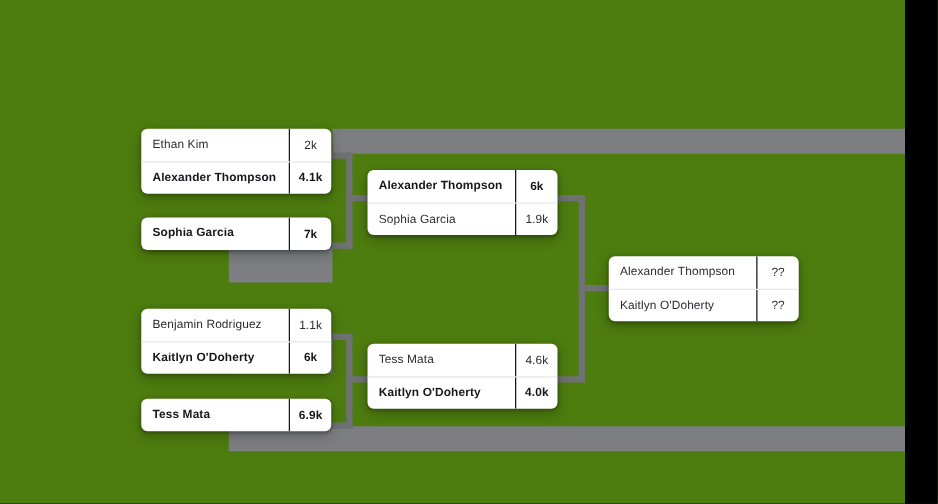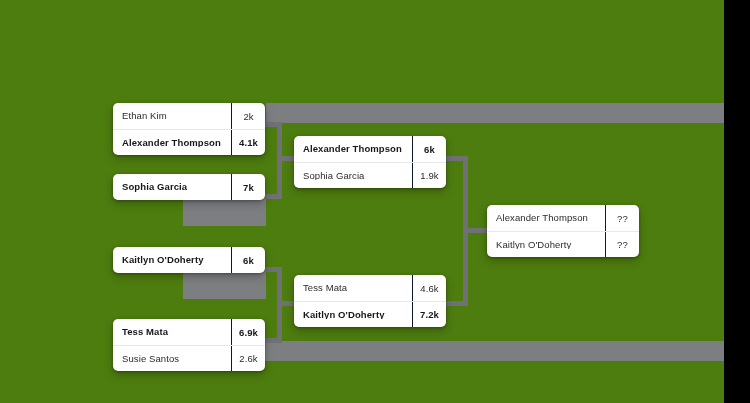--- a/index.html
+++ b/index.html
@@ -114,34 +114,34 @@
   </div>
 
   <div class="match" style="left:113px; top:174px;">
     <div class="row winner">
       <div class="name">Sophia Garcia</div>
       <div class="score">7k</div>
     </div>
   </div>
 
   <div class="match" style="left:113px; top:247px;">
+    <div class="row">
+      <div class="name">Benjamin Rodriguez</div>
+      <div class="score">1.1k</div>
+    </div>
     <div class="row winner">
       <div class="name">Kaitlyn O'Doherty</div>
       <div class="score">6k</div>
     </div>
   </div>
 
   <div class="match" style="left:113px; top:319px;">
     <div class="row winner">
       <div class="name">Tess Mata</div>
       <div class="score">6.9k</div>
-    </div>
-    <div class="row">
-      <div class="name">Susie Santos</div>
-      <div class="score">2.6k</div>
     </div>
   </div>
 
   <div class="match" style="left:294px; top:136px;">
     <div class="row winner">
       <div class="name">Alexander Thompson</div>
       <div class="score">6k</div>
     </div>
     <div class="row">
       <div class="name">Sophia Garcia</div>
@@ -149,21 +149,21 @@
     </div>
   </div>
 
   <div class="match" style="left:294px; top:275px;">
     <div class="row">
       <div class="name">Tess Mata</div>
       <div class="score">4.6k</div>
     </div>
     <div class="row winner">
       <div class="name">Kaitlyn O'Doherty</div>
-      <div class="score">7.2k</div>
+      <div class="score">4.0k</div>
     </div>
   </div>
 
   <div class="match" style="left:487px; top:205px;">
     <div class="row">
       <div class="name">Alexander Thompson</div>
       <div class="score">??</div>
     </div>
     <div class="row">
       <div class="name">Kaitlyn O'Doherty</div>

